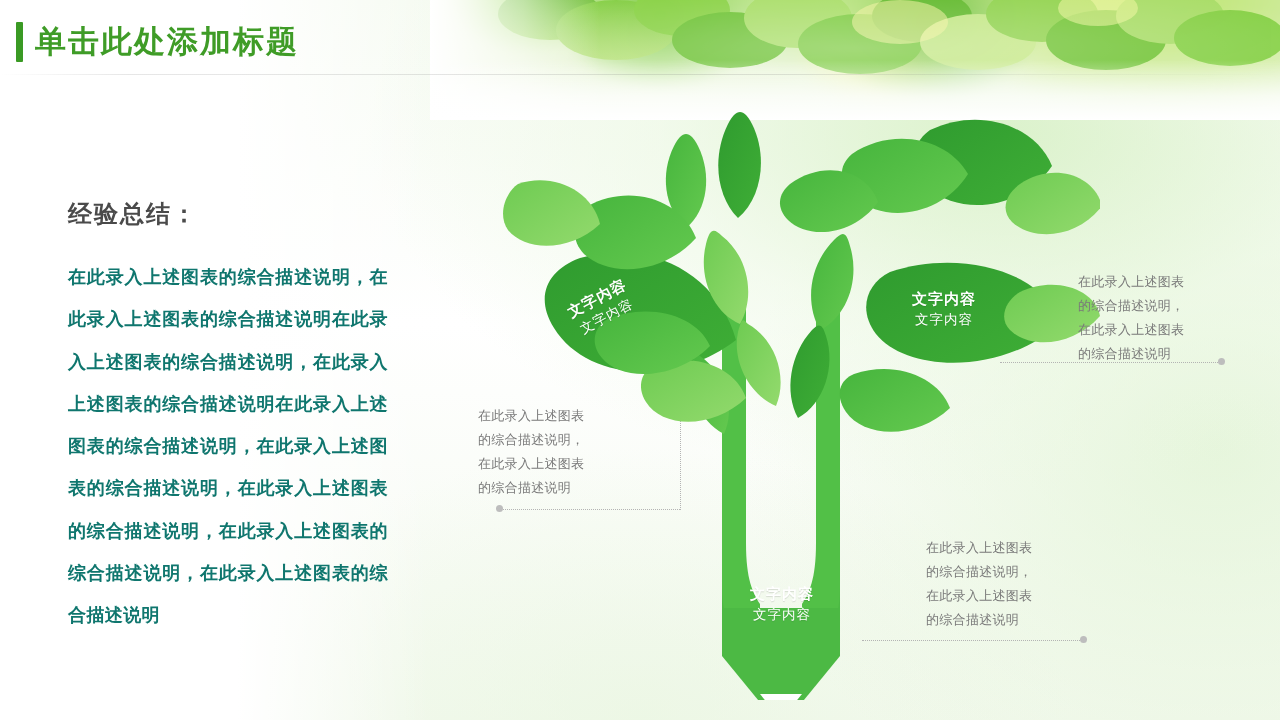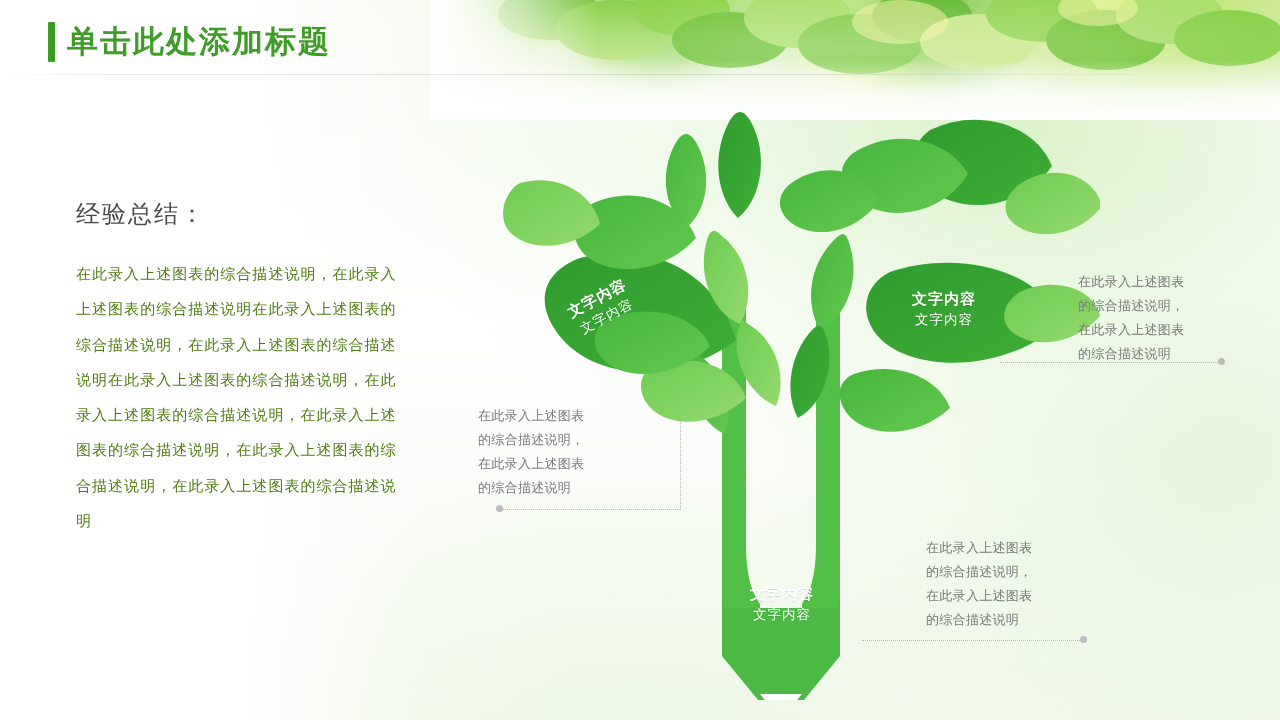--- a/index.html
+++ b/index.html
@@ -65,21 +65,20 @@
     background: linear-gradient(90deg, #ffffff 0%, rgba(255,255,255,0.55) 55%, rgba(255,255,255,0) 100%);
   }
 
   
   .title-band {
     position: absolute;
     left: 0; top: 14px;
     height: 56px;
     display: flex;
     align-items: center;
-    padding-left: 32px;
   }
   .title-band .bar {
     width: 7px;
     height: 40px;
     background: #3a9a24;
     margin-left: 16px;
     margin-right: 12px;
     border-radius: 1px;
   }
   .title-text {
@@ -93,34 +92,35 @@
     position: absolute;
     left: 0; top: 74px;
     width: 1280px;
     height: 1px;
     background: linear-gradient(90deg, rgba(0,0,0,0) 0%, rgba(120,120,120,0.18) 10%, rgba(120,120,120,0.20) 60%, rgba(120,120,120,0) 100%);
   }
 
   
   .left-col {
     position: absolute;
-    left: 76px;
+    left: 68px;
     top: 198px;
     width: 320px;
+    font-weight: bold;
   }
   .left-heading {
     font-size: 24px;
     color: #4a4a4a;
     letter-spacing: 2px;
     margin-bottom: 26px;
   }
   .left-body {
-    font-size: 15px;
+    font-size: 18px;
     line-height: 2.35;
-    color: #4d7c0f;
+    color: #0f766e;
     text-align: justify;
     letter-spacing: 0.4px;
   }
 
   
   .callout {
     position: absolute;
     font-size: 13px;
     line-height: 1.85;
     color: #7a7a7a;

